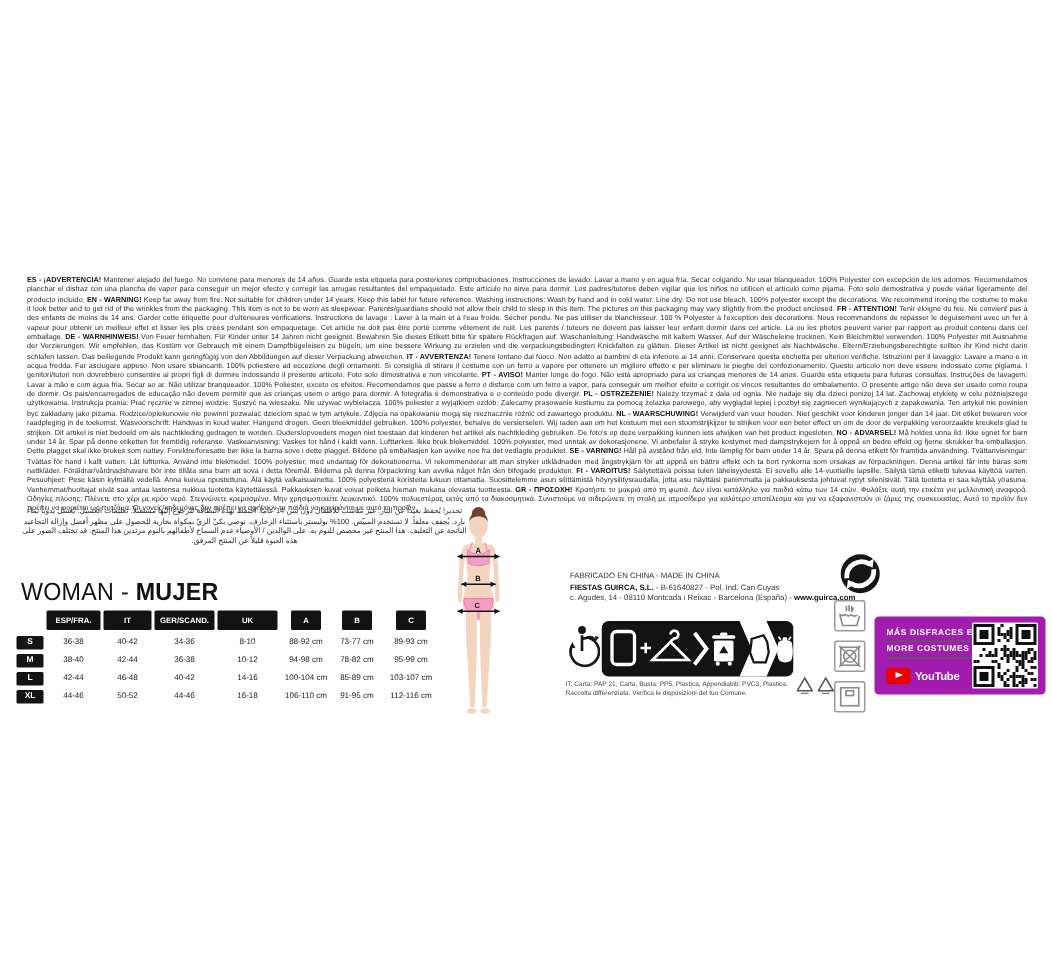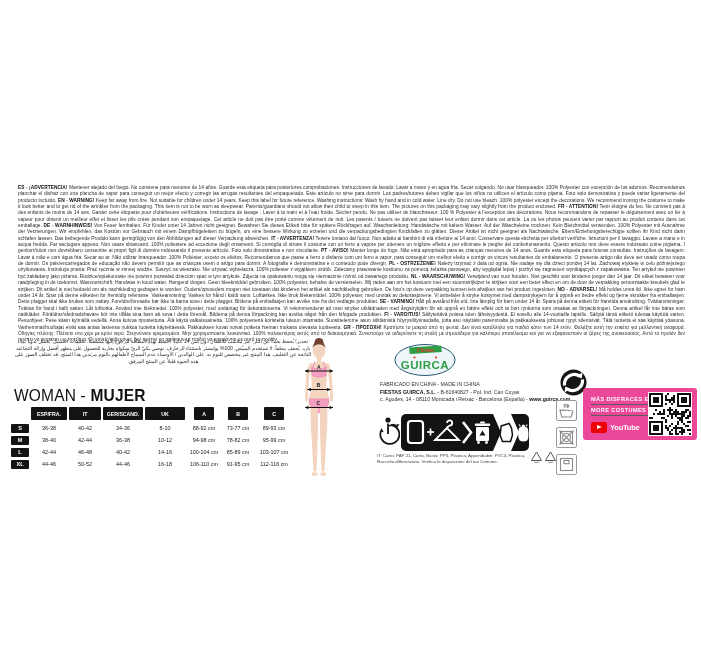--- a/index.html
+++ b/index.html
@@ -49,21 +49,21 @@
                 line-height:5.6px;color:#444;}
   .resin-triangles{position:absolute;left:531px;top:451px;display:flex;gap:3px;}
   .green-dot{position:absolute;left:560px;top:369px;}
 
   
   .care-col{position:absolute;left:556px;top:400px;display:flex;flex-direction:column;gap:6px;}
   .care-box{width:21px;height:21px;border:1px solid #9a9a9a;border-radius:2px;background:#fff;
             display:flex;align-items:center;justify-content:center;box-sizing:border-box;}
 
   
-  .promo{position:absolute;left:583px;top:388px;width:114px;height:52px;background:#ec4899;
+  .promo{position:absolute;left:583px;top:411px;width:114px;height:52px;background:#a21caf;
          border-radius:3px;}
   .promo-lines{position:absolute;left:8px;top:8px;}
   .promo-line{display:block;color:#fff;font-weight:bold;font-size:5.6px;letter-spacing:.4px;
               border-bottom:1px solid #5c5c5c;padding-bottom:1.5px;margin-bottom:2.5px;white-space:nowrap;}
   .yt{position:absolute;left:8px;bottom:7px;display:flex;align-items:center;gap:3px;}
   .yt-badge{width:16px;height:11px;background:#e00;border-radius:2.5px;position:relative;}
   .yt-badge:after{content:"";position:absolute;left:6px;top:3px;border-left:5px solid #fff;
                   border-top:2.5px solid transparent;border-bottom:2.5px solid transparent;}
   .yt-word{color:#fff;font-weight:bold;font-size:7.5px;letter-spacing:-.2px;}
   .qr{position:absolute;right:5px;top:4px;width:44px;height:44px;background:#fff;border-radius:1px;}
@@ -171,30 +171,20 @@
       <text x="24.8" y="50" font-size="5" font-weight="bold" fill="#111" font-family="Liberation Sans, sans-serif">B</text>
       <g stroke="#111" stroke-width="1" fill="#111">
         <line x1="13" y1="70.5" x2="41" y2="70.5"></line>
         <path d="M13 70.5 l3.4 -1.8 v3.6 Z" stroke="none"></path>
           <path d="M41 70.5 l-3.4 -1.8 v3.6 Z" stroke="none"></path>
       </g>
       <text x="24.4" y="68" font-size="5" font-weight="bold" fill="#111" font-family="Liberation Sans, sans-serif">C</text>
     </svg>
   </div>
 
-  <div class="logo">
-    <svg width="64" height="36" viewBox="0 0 64 36">
-      <ellipse cx="32" cy="19" rx="30" ry="15.5" fill="#eef6fa" stroke="#2a5a74" stroke-width="1"></ellipse>
-      <path d="M16 6.5 L48 4.5 L48.8 11 L16.8 13 Z" fill="#2e9e44"></path>
-      <text x="32.5" y="11" text-anchor="middle" font-size="6" font-style="italic" font-weight="bold" fill="#e8332a" font-family="Liberation Serif, serif">Fiestas</text>
-      <text x="32" y="27.5" text-anchor="middle" font-size="11.5" font-weight="bold" letter-spacing="0.5" fill="#2e9e44" font-family="Liberation Sans, sans-serif">GUIRCA</text>
-      <circle cx="43" cy="16.5" r="1.1" fill="#e8332a"></circle>
-      <circle cx="21.5" cy="16.5" r="1.1" fill="#e8332a"></circle>
-    </svg>
-  </div>
 
   <div class="made-in">FABRICADO EN CHINA - MADE IN CHINA</div>
   <div class="company"><b>FIESTAS GUIRCA, S.L.</b><span> - B-61640827 - Pol. Ind. Can Cuyas</span></div>
   <div class="address"><span>c. Agudes, 14 - 08110 Montcada i Reixac - Barcelona (España) - </span><b>www.guirca.com</b></div>
 
   <div class="triman">
     <svg width="23" height="33" viewBox="0 0 23 33" fill="none" stroke="#161616">
       <circle cx="11" cy="4" r="2.6" fill="#161616" stroke="none"></circle>
       <path d="M11 7.5 L11 18 M11 10 L17 8.5 M17 8.5 l3.5 2.5" stroke-width="1.8"></path>
       <path d="M20.5 11 l-1 -3 l3 0.6 Z" fill="#161616" stroke="none"></path>

